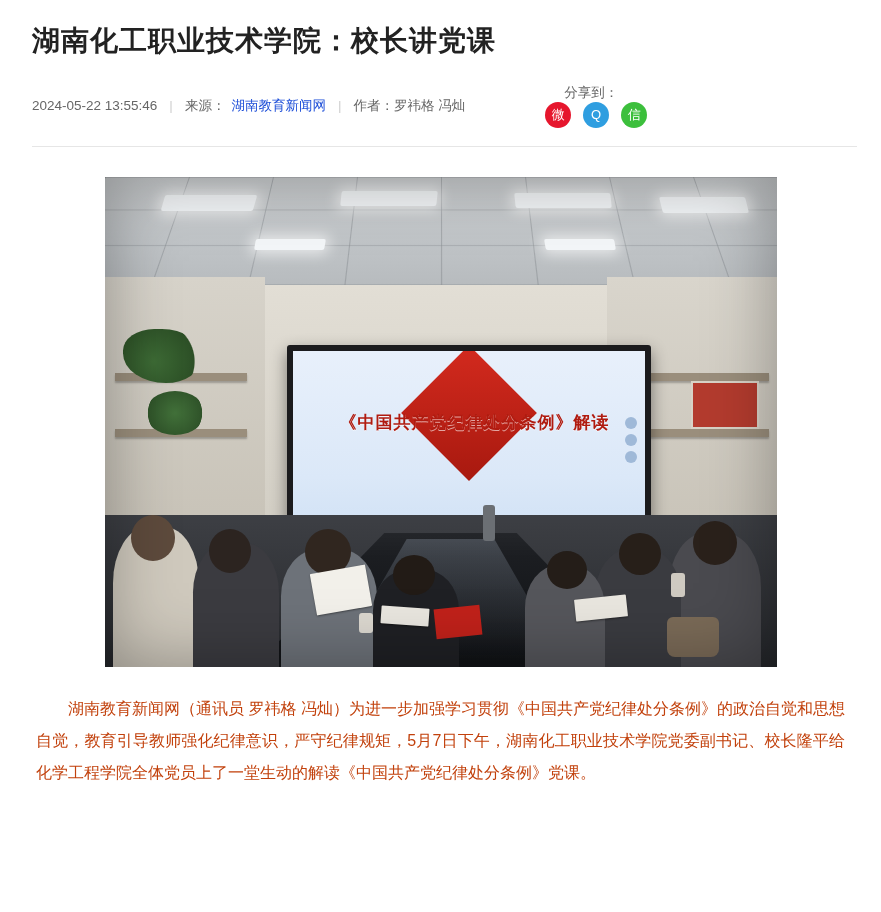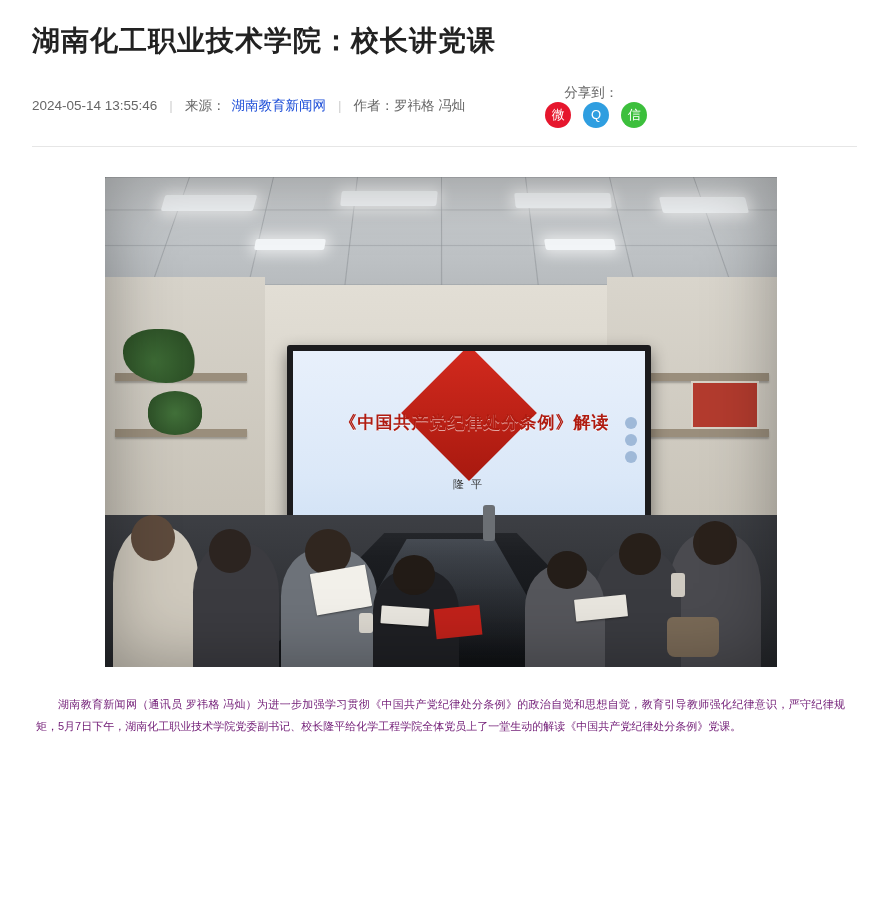--- a/index.html
+++ b/index.html
@@ -269,39 +269,39 @@
     background: #7a6a57; border-radius: 6px 6px 8px 8px;
   }
   .vignette {
     position: absolute; inset: 0;
     box-shadow: inset 0 0 70px rgba(0,0,0,.35);
     pointer-events: none;
   }
 
   .body-text {
     margin: 26px 12px 0 12px;
-    font-size: 11px;
+    font-size: 16px;
     line-height: 2.0;
-    color: #701a75;
+    color: #c2410c;
     text-align: justify;
   }
   .body-text p {
     margin: 0 0 18px 0;
     text-indent: 2em;
   }
 </style>
 </head>
 <body>
 
 <div class="page">
 
   <h1 class="article-title">湖南化工职业技术学院：校长讲党课</h1>
 
   <div class="meta-row">
-    <span class="meta-item">2024-05-14 13:55:46</span>
+    <span class="meta-item">2024-05-22 13:55:46</span>
     <span class="meta-sep">|</span>
     <span class="meta-item">来源：</span>
     <a class="meta-source-link" href="#">湖南教育新闻网</a>
     <span class="meta-sep">|</span>
     <span class="meta-item">作者：</span>
     <span class="meta-item">罗祎格 冯灿</span>
 
     <div class="share-block">
       <span class="share-label">分享到：</span>
       <div class="share-icons">
@@ -332,21 +332,20 @@
       <div class="shelf shelf-r1"></div>
       <div class="shelf shelf-r2"></div>
       <div class="plant"></div>
       <div class="plant2"></div>
       <div class="poster"></div>
 
       <div class="screen">
         <div class="screen-inner"></div>
         <div class="screen-diamond"></div>
         <div class="screen-title">《中国共产党纪律处分条例》解读</div>
-        <div class="screen-subtitle">隆 平</div>
         <div class="screen-dots">
             <span></span>
             <span></span>
             <span></span>
           </div>
         <div class="screen-bottombar"></div>
       </div>
 
       <div class="room-lower"></div>
       <div class="table"></div>

